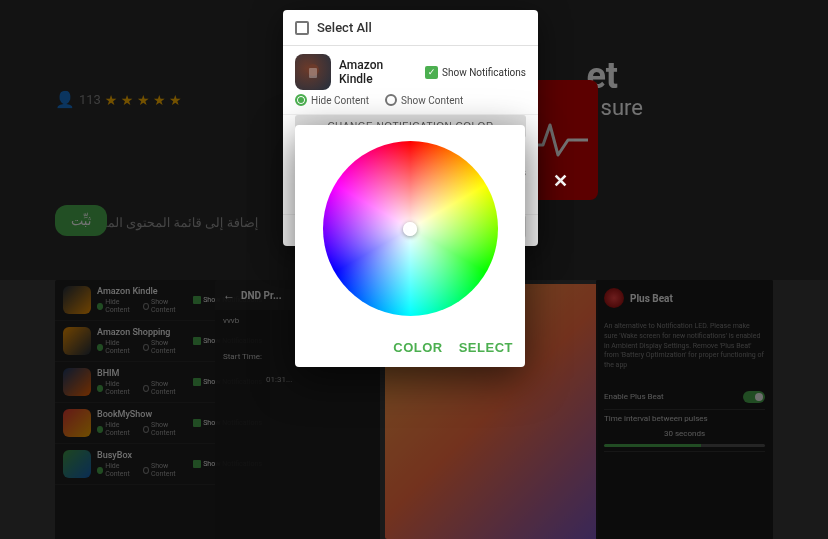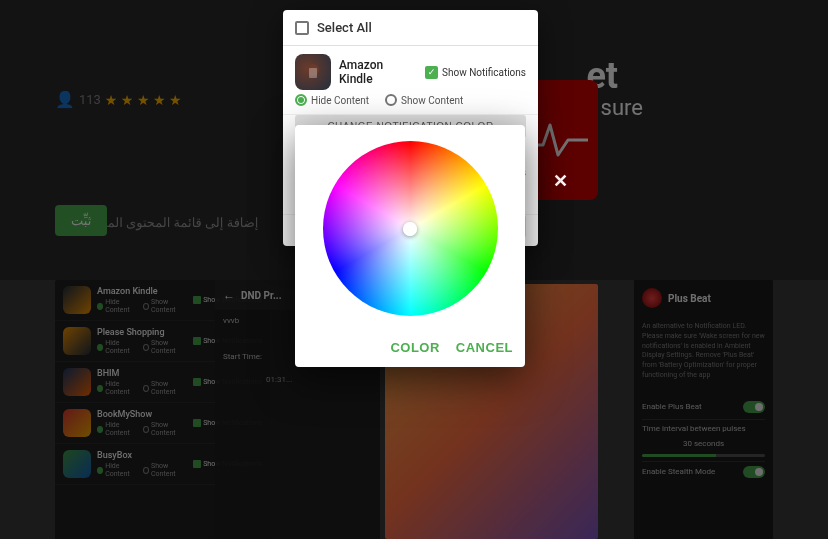--- a/index.html
+++ b/index.html
@@ -92,21 +92,21 @@
       display: inline-block;
       border-radius: 1px;
     }
     .app-right { display: flex; flex-direction: column; align-items: flex-end; gap: 2px; }
 
     
     .plus-beat-bg {
       position: absolute;
       right: 55px;
       top: 280px;
-      width: 139px;
+      width: 177px;
       height: 260px;
       background: #1a1a1a;
       border-radius: 2px;
       overflow: hidden;
       opacity: 0.95;
     }
     .plus-beat-header {
       background: #1a1a1a;
       padding: 8px;
       display: flex;
@@ -222,21 +222,21 @@
 
     
     .green-btn-bg {
       position: absolute;
       left: 55px;
       top: 205px;
       background: #4caf50;
       color: #fff;
       font-size: 13px;
       padding: 8px 16px;
-      border-radius: 4px;
+      border-radius: 12px;
       direction: rtl;
     }
 
     
     .et-text-bg {
       position: absolute;
       right: 210px;
       top: 55px;
       color: #fff;
       font-size: 36px;
@@ -519,21 +519,21 @@
           <span class="app-option-small"><span class="radio-small"></span> Show Content</span>
         </div>
       </div>
       <div class="app-right">
         <span class="show-notif-small"><span class="checkbox-small"></span> Show Notifications</span>
       </div>
     </div>
     <div class="app-list-item">
       <div class="app-icon-small app-icon-amazon"></div>
       <div class="app-info">
-        <div class="app-name-small">Please Shopping</div>
+        <div class="app-name-small">Amazon Shopping</div>
         <div class="app-options-small">
           <span class="app-option-small"><span class="radio-small radio-selected"></span> Hide Content</span>
           <span class="app-option-small"><span class="radio-small"></span> Show Content</span>
         </div>
       </div>
       <div class="app-right">
         <span class="show-notif-small"><span class="checkbox-small"></span> Show Notifications</span>
       </div>
     </div>
     <div class="app-list-item">
@@ -610,24 +610,20 @@
       </div>
       <hr class="plus-beat-divider">
       <div class="plus-beat-row">
         <span class="plus-beat-label">Time interval between pulses</span>
       </div>
       <div class="plus-beat-row" style="justify-content:center;">
         <span class="plus-beat-label">30 seconds</span>
       </div>
       <div class="plus-beat-slider"></div>
       <hr class="plus-beat-divider">
-      <div class="plus-beat-row">
-        <span class="plus-beat-label">Enable Stealth Mode</span>
-        <div class="toggle-on"></div>
-      </div>
     </div>
   </div>
 
 </div>
 
 <div class="overlay"></div>
 
 <div class="close-x">✕</div>
 
 <div class="notification-panel">
@@ -693,15 +689,15 @@
 </div>
 
 <div class="color-picker-dialog">
   <div class="color-wheel-container">
     <div class="color-wheel">
       <div class="color-picker-cursor"></div>
     </div>
   </div>
   <div class="color-picker-actions">
     <button class="color-picker-btn">COLOR</button>
-    <button class="color-picker-btn">CANCEL</button>
+    <button class="color-picker-btn">SELECT</button>
   </div>
 </div>
 
 </body></html>

